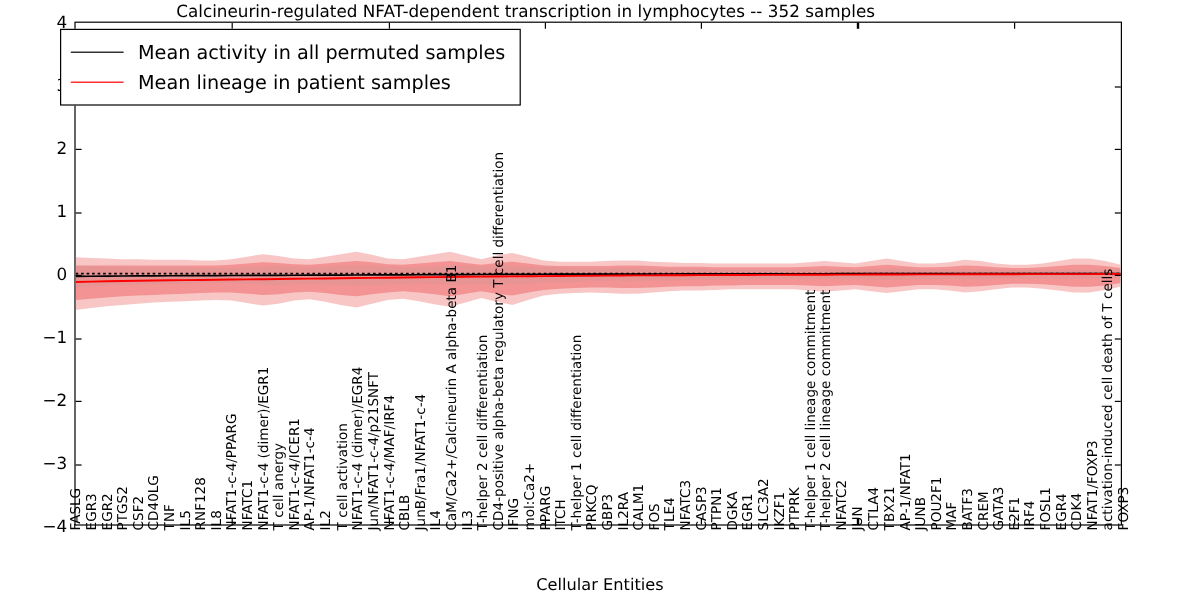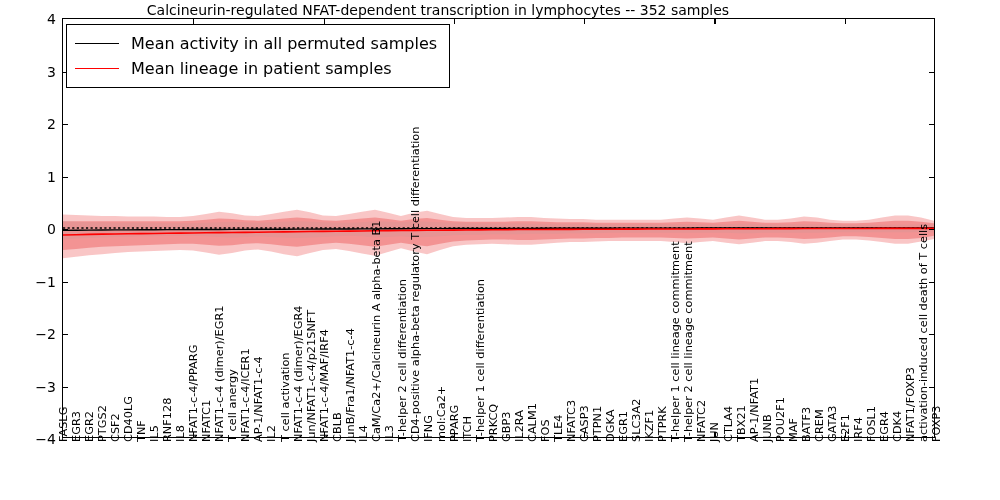--- a/index.html
+++ b/index.html
@@ -35,21 +35,21 @@
     transform-origin:left top;transform:rotate(-90deg);
     line-height:11px;
   }
   #xlabel{
     position:absolute;left:0;top:480px;width:1000px;text-align:center;
     font-size:13.5px;color:#000;
   }
 
   
   #legend{
-    position:absolute;left:66px;top:24px;
+    position:absolute;left:50px;top:24px;
     border:1.1px solid #000;background:#fff;
     padding:6px 12px 6px 8px;box-sizing:border-box;
     z-index:6;
   }
   .lgrow{display:flex;align-items:center;height:25px;}
   .lgline{width:44px;height:0;border-top:1.6px solid #000;margin-right:12px;flex:0 0 auto;}
   .lgline.red{border-top-color:#ff0000;}
   .lgtext{font-size:16px;color:#000;white-space:nowrap;}
 </style>
 </head>
@@ -182,13 +182,14 @@
     <div class="lgrow">
       <span class="lgline"></span>
       <span class="lgtext">Mean activity in all permuted samples</span>
     </div>
     <div class="lgrow">
       <span class="lgline red"></span>
       <span class="lgtext">Mean lineage in patient samples</span>
     </div>
   </div>
 
+  <div id="xlabel">Cellular Entities</div>
 </div>
 
 </body></html>

